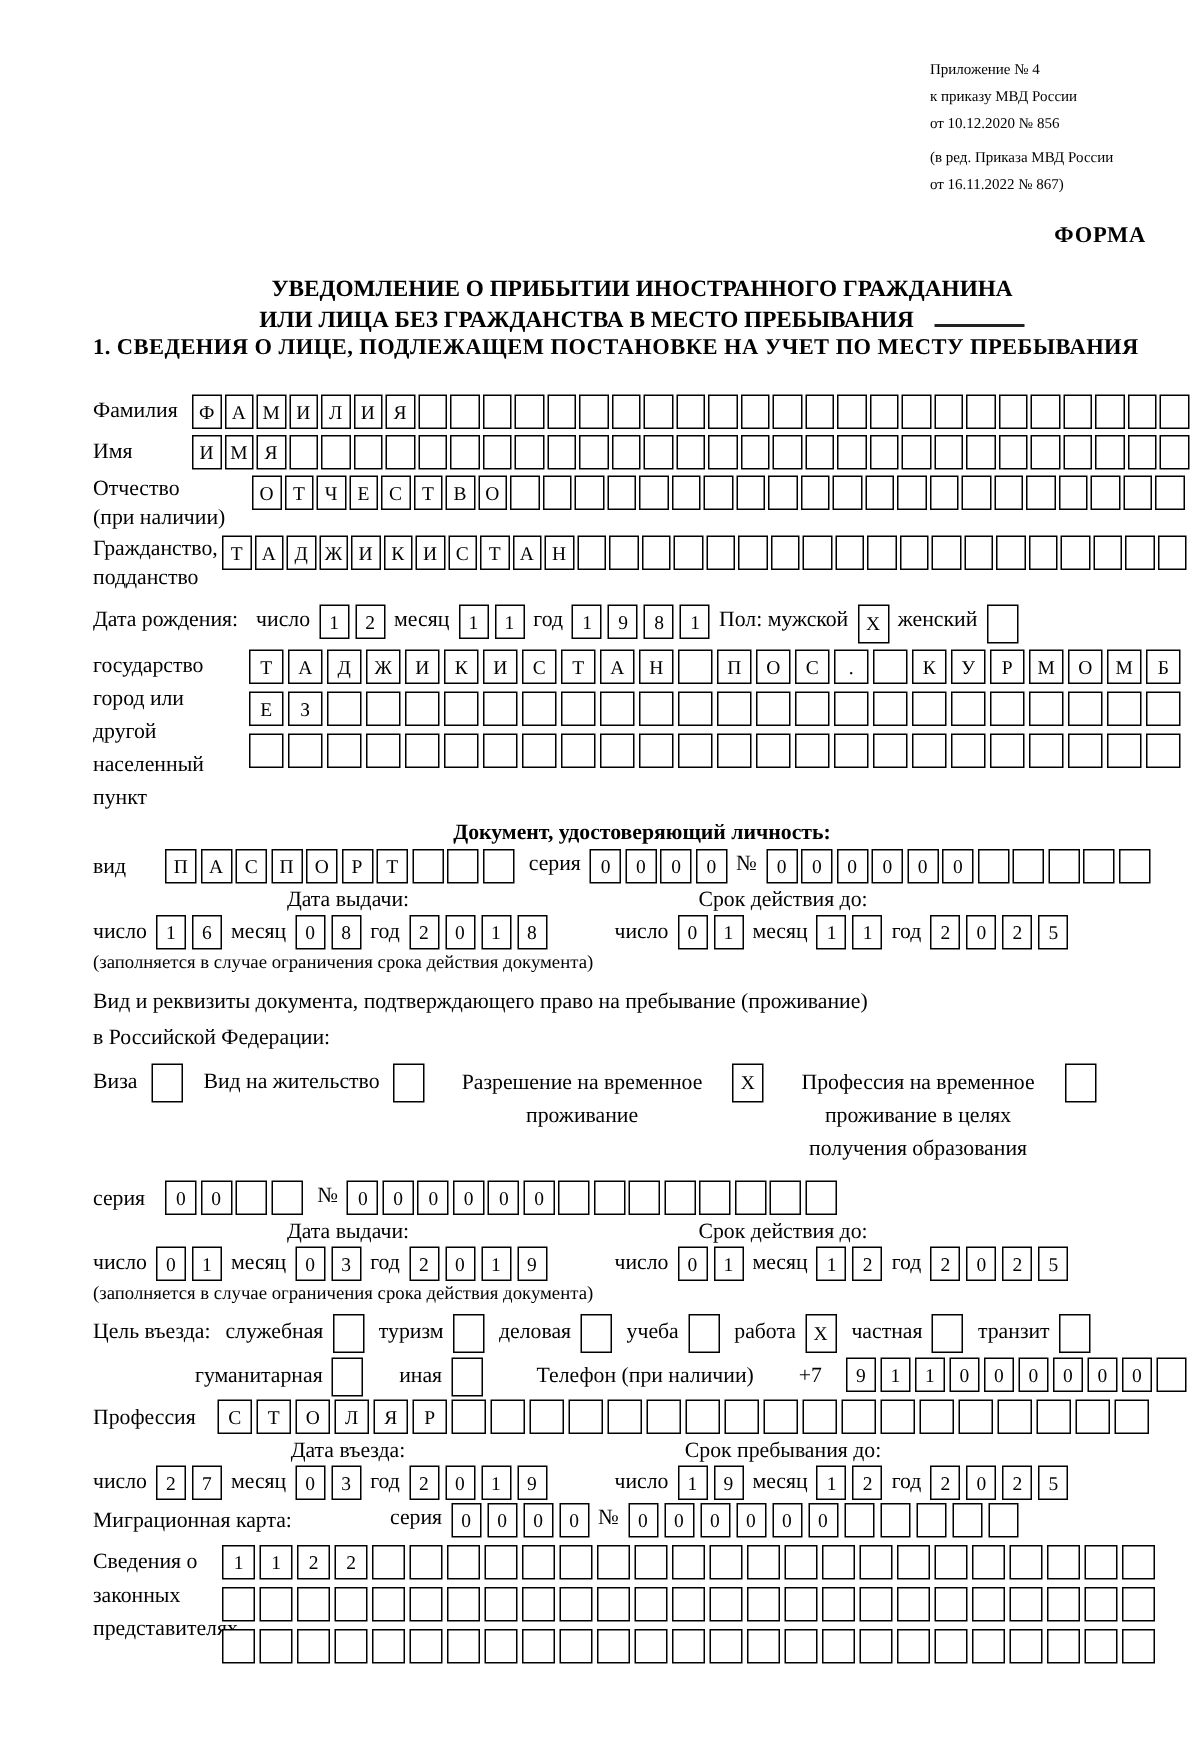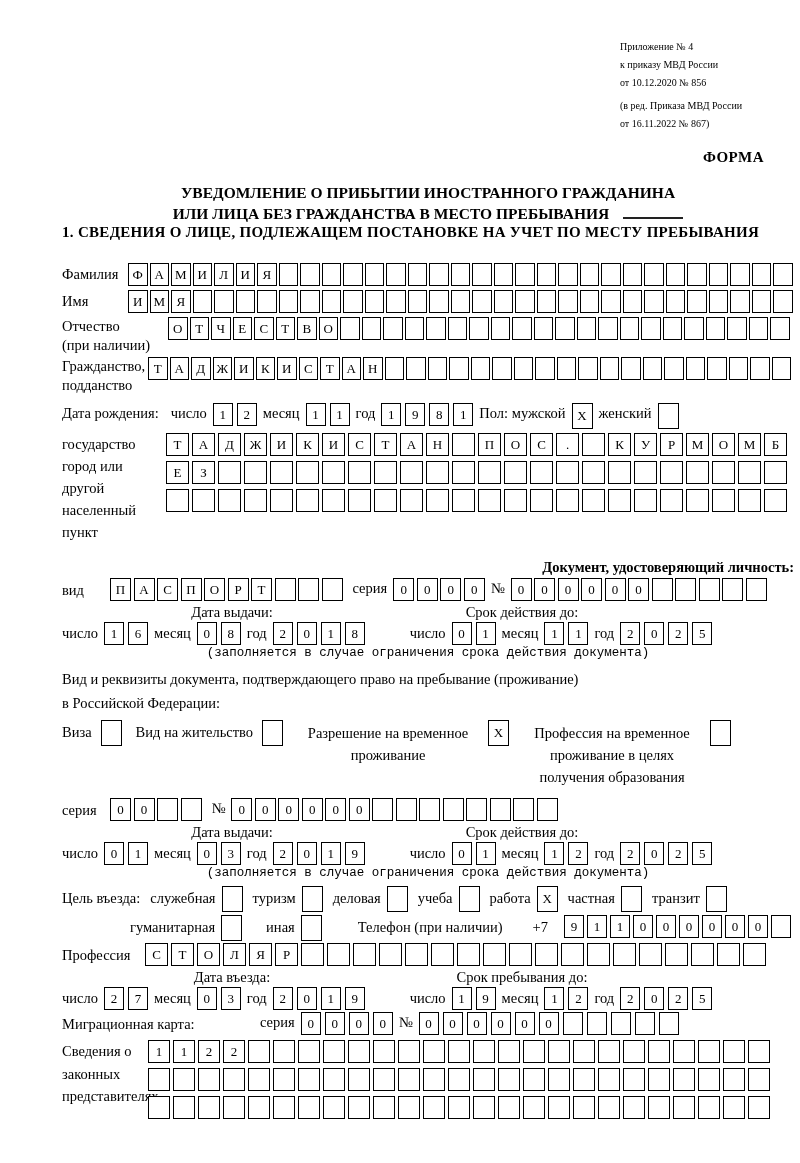--- a/index.html
+++ b/index.html
@@ -40,34 +40,34 @@
   .dc    { --w:20px; --g:4px; }
   .ph    { --w:20px; --g:3px; }
   .cb .cell { width:21px; height:26px; }
 
   .mt4{margin-top:4px;} .mt8{margin-top:8px;} .mt10{margin-top:10px;}
   .mt2{margin-top:2px;} .mt22{margin-top:22px;}
 
   .bp-labels { width:104px; flex:none; line-height:22px; }
   .bp-cells .cells { margin-bottom:5px; }
 
-  .center-bold { text-align:right; font-weight:bold; font-size:14.5px; margin-top:16px; }
+  .center-bold { text-align:center; font-weight:bold; font-size:14.5px; margin-top:4px; }
 
   .inline-lbl { margin:2px 6px 0 6px; flex:none; }
   .inline-lbl.first { margin-left:0; }
 
   .dates-head { display:flex; margin-top:3px; font-size:14.5px; }
   .dh-l { width:340px; text-align:center; }
   .dh-r { width:240px; text-align:center; }
   .daterow { display:flex; margin-top:1px; }
   .dgroup { display:flex; align-items:flex-start; }
   .dgroup .inline-lbl { margin-top:3px; }
   .dgroup.rgt { margin-left:45px; }
 
-  .note { text-align:center; font-size:12.5px; margin-top:1px;font-family:Liberation Mono, monospace; }
+  .note { text-align:left; font-size:12.5px; margin-top:1px; }
 
   .intro { margin-top:7px; line-height:24px; }
 
   .opts { margin-top:5px; gap:14px; }
   .opt { display:flex; align-items:flex-start; gap:9px; }
   .opt .olbl { margin-top:4px; }
   .opt .wrapc { text-align:center; line-height:22px; margin-top:2px; }
   .wrap1 { width:182px; }
   .wrap2 { width:178px; }
 

